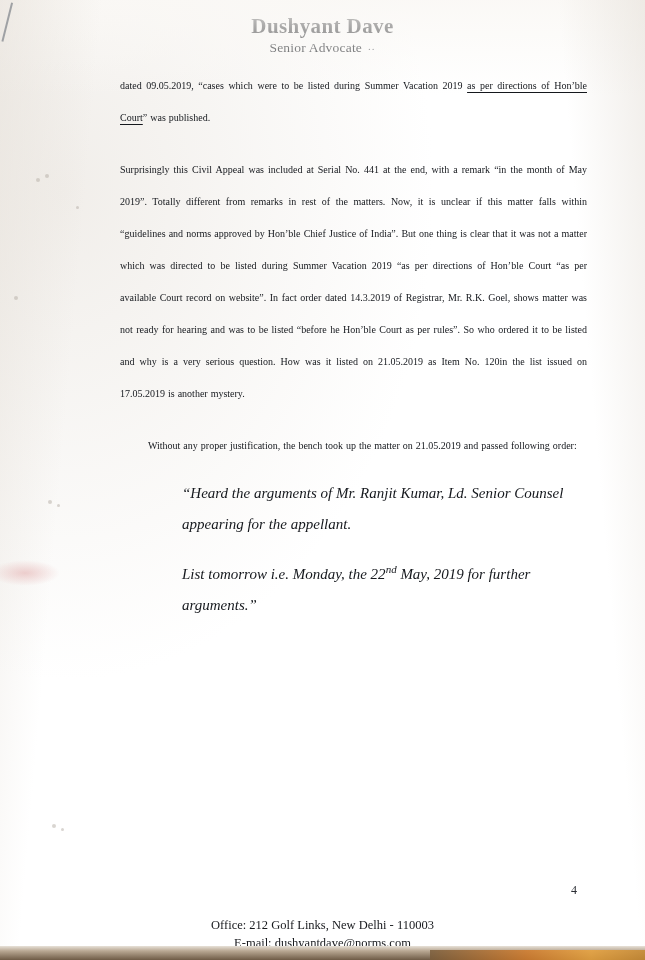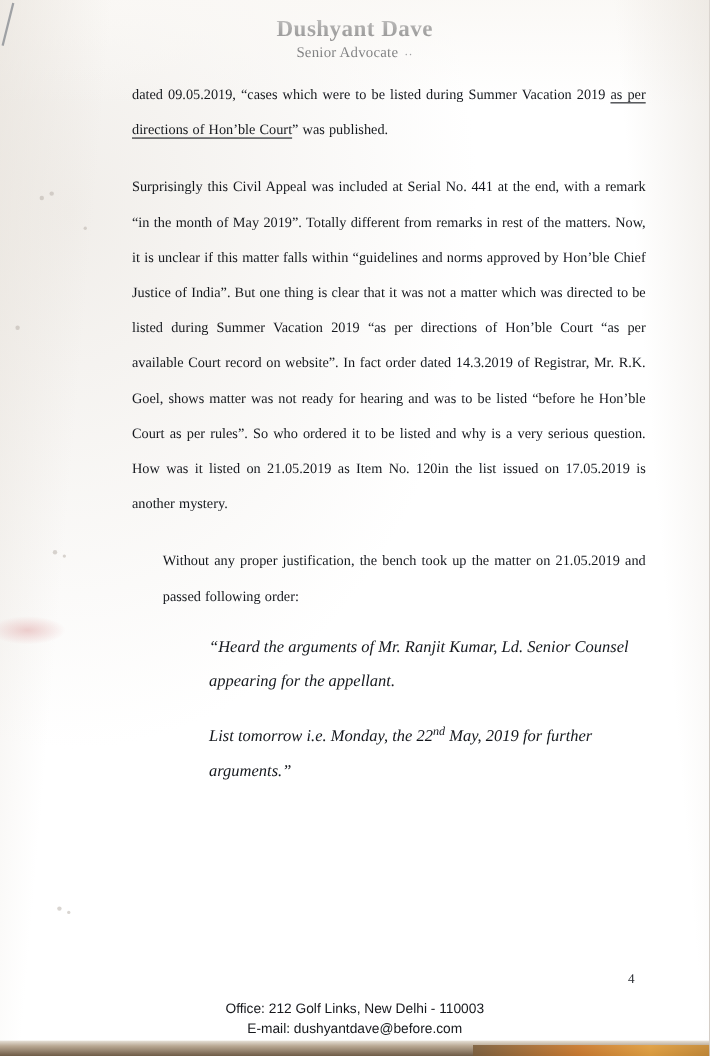--- a/index.html
+++ b/index.html
@@ -97,44 +97,44 @@
     letter-spacing: 1px;
     vertical-align: 2px;
   }
 
   #body {
     position: relative;
     margin: 14px 58px 0 120px;
     color: #15181d;
   }
   p.para {
-    font-size: 13px;
+    font-size: 10px;
     line-height: 32px;
     text-align: justify;
     text-justify: inter-word;
     margin: 0 0 20px 0;
     word-spacing: .5px;
   }
   p.para.tight { margin-bottom: 16px; margin-left: 28px; }
   .u { text-decoration: underline; text-underline-offset: 3px; }
   .quoteblock {
     margin: 0 0 0 62px;
     font-style: italic;
     font-size: 15px;
     line-height: 31px;
   }
-  .quoteblock p { margin: 0 0 14px 8px; text-align: left; }
+  .quoteblock p { margin: 0 0 14px 0; text-align: left; }
   sup.ord { font-size: 11px; vertical-align: super; }
 
   footer#footer {
     position: absolute;
     left: 0; right: 0;
-    bottom: 16px;
+    bottom: 8px;
     text-align: center;
-    font-family: Liberation Sans, sans-serif;
+    font-family: Liberation Serif, serif;
     font-size: 12.5px;
     line-height: 18px;
     color: #16181c;
     margin-top: 48px;
   }
   #page-number {
     position: absolute;
     right: 68px;
     bottom: 62px;
     font-family: "Liberation Serif", serif;
@@ -179,19 +179,19 @@
       <p>“Heard the arguments of Mr. Ranjit Kumar, Ld. Senior Counsel appearing for the appellant.</p>
       <p><span>List tomorrow i.e. Monday, the 22</span><sup class="ord">nd</sup><span> May, 2019 for further arguments.”</span></p>
     </div>
 
   </main>
 
   <div id="page-number">4</div>
 
   <footer id="footer">
     <div>Office: 212 Golf Links, New Delhi - 110003</div>
-    <div>E-mail: dushyantdave@before.com</div>
+    <div>E-mail: dushyantdave@norms.com</div>
   </footer>
 
   <div id="bottom-edge"></div>
   <div id="bottom-edge2"></div>
 
 </div>
 
 </body></html>

